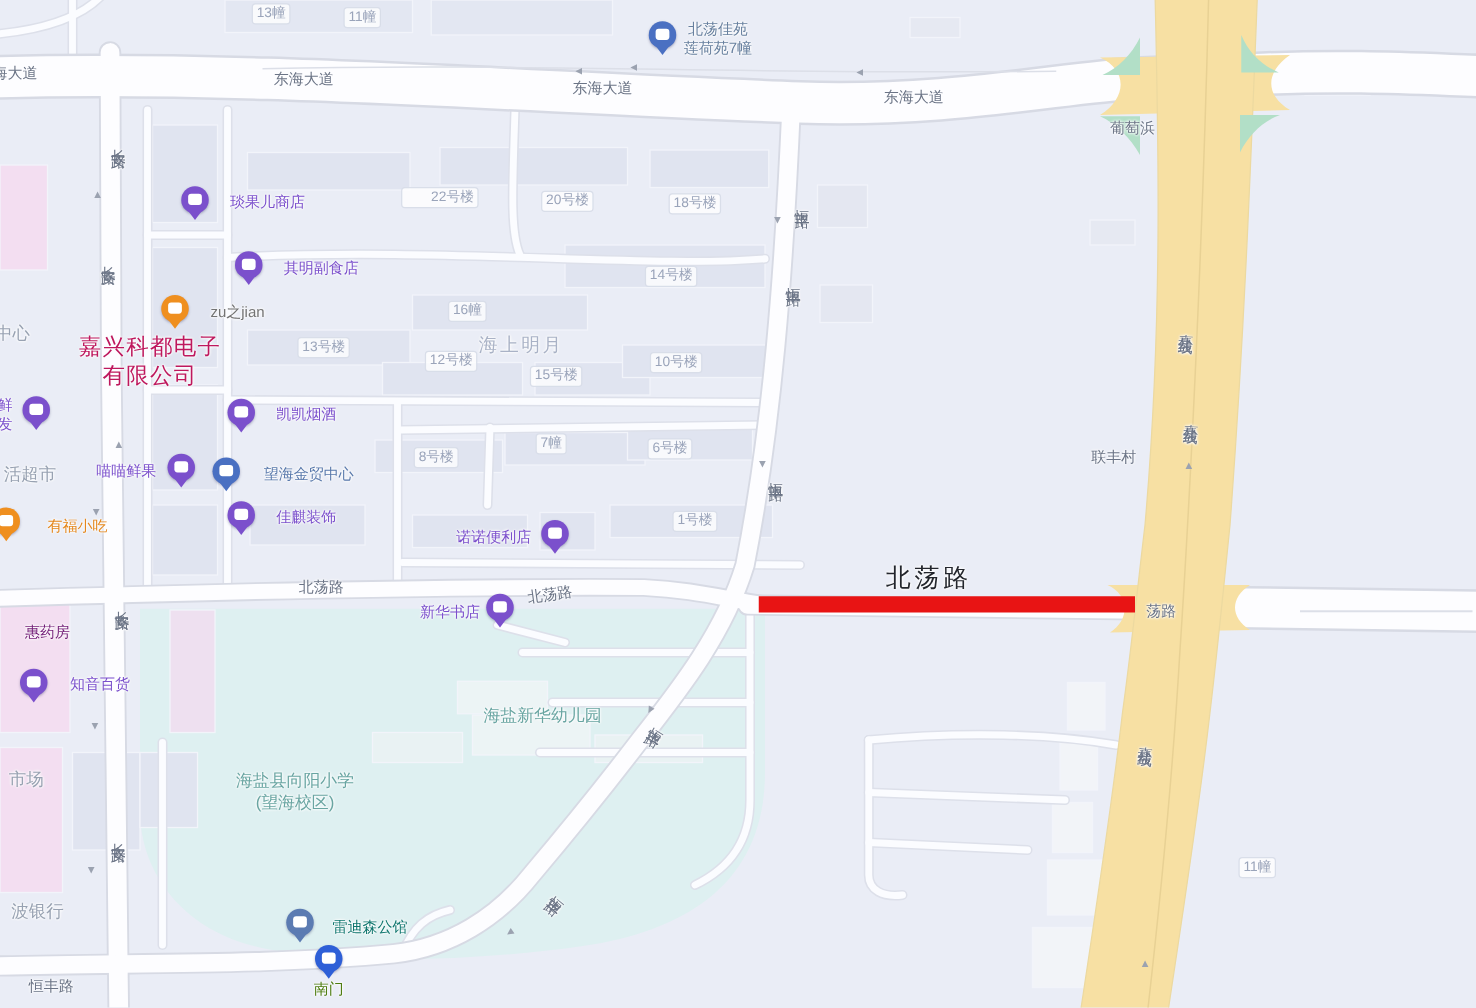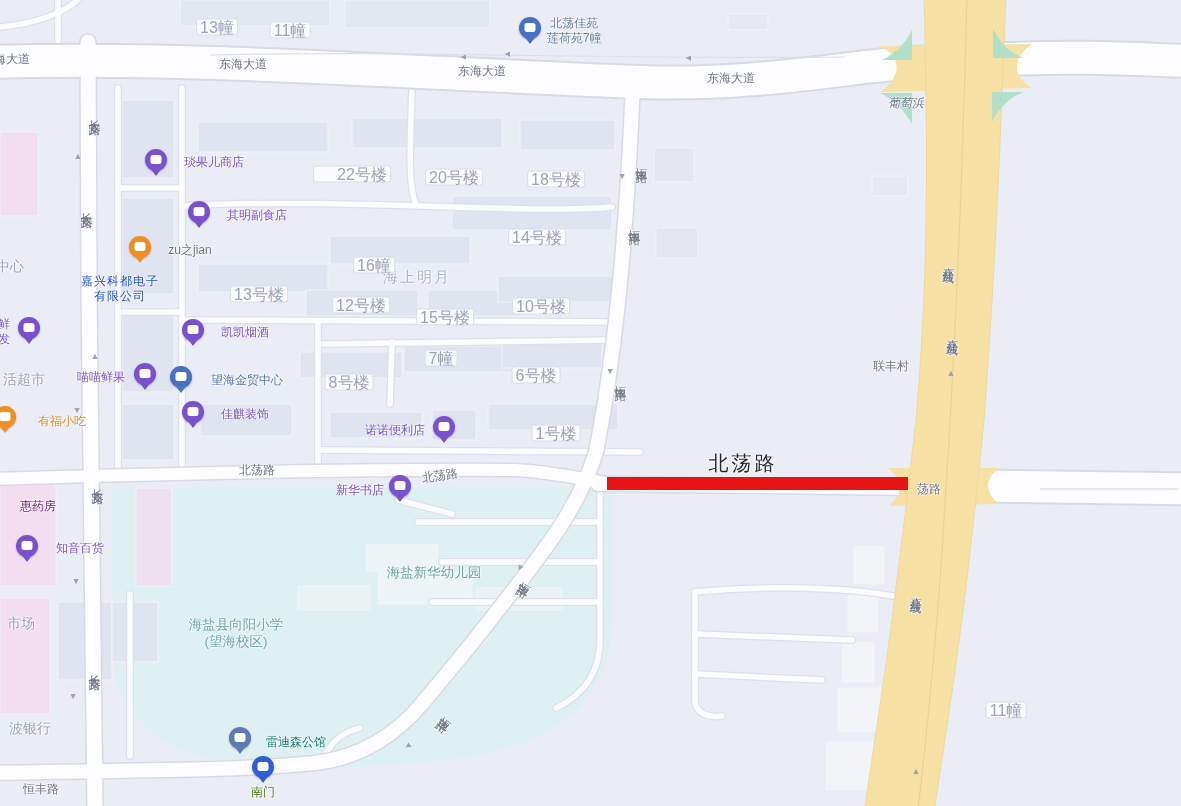--- a/index.html
+++ b/index.html
@@ -5,26 +5,26 @@
   html,body{margin:0;padding:0;}
   body{width:1181px;height:806px;overflow:hidden;background:#eaedf6;}
   #map{position:relative;width:1181px;height:806px;font-family:"Liberation Sans","DejaVu Sans",sans-serif;}
   #map svg{position:absolute;left:0;top:0;}
   #label-layer{position:absolute;left:0;top:0;width:100%;height:100%;}
   .lbl{position:absolute;font-size:12px;color:#6b7486;line-height:1.25;white-space:pre-line;text-align:center;
        text-shadow:0 0 2px #fff,0 0 2px #fff,0 0 3px #fff;transform-origin:center;}
   .lbl.v{writing-mode:vertical-rl;text-orientation:upright;letter-spacing:2px;}
   .lbl.rl{font-size:12px;color:#6b7486;}
   .lbl.rl.big{font-family:"Liberation Serif","DejaVu Serif",serif;font-size:20px;color:#23262d;letter-spacing:3px;font-weight:500;}
-  .lbl.bl{font-size:16px;color:#9aa4ba;background:rgba(255,255,255,.78);border:1px solid rgba(213,218,231,.9);
-          border-radius:3px;padding:0 3px;line-height:15px;text-shadow:none;white-space:nowrap;margin-top:16px;}
+  .lbl.bl{font-size:11px;color:#9aa4ba;background:rgba(255,255,255,.78);border:1px solid rgba(213,218,231,.9);
+          border-radius:3px;padding:0 3px;line-height:15px;text-shadow:none;white-space:nowrap;}
   .lbl.area{color:#98a2b2;}
   .lbl.area.mid{font-size:14px;}
   .lbl.area.big{font-size:15px;color:#a9b2c6;letter-spacing:2px;}
-  .lbl.company{font-size:12px;color:#1d4ed8;letter-spacing:1px;}
+  .lbl.company{font-size:18px;color:#be185d;letter-spacing:1px;}
   .lbl.teal{font-size:13.5px;color:#69a5a2;}
   .lbl.poi{font-size:12px;color:#7b50cc;}
   .pin{position:absolute;width:22px;height:22px;border-radius:50%;background:var(--pc,#7b50cc);
        transform:translate(-50%,-64%);box-shadow:0 1px 2px rgba(40,40,90,.35);z-index:5;}
   .pin::after{content:"";position:absolute;left:50%;top:100%;transform:translate(-50%,-3px);
        border:6px solid transparent;border-top:8px solid var(--pc,#7b50cc);}
   .pin-face{position:absolute;left:50%;top:50%;transform:translate(-50%,-55%);width:11px;height:9px;
        background:#fff;border-radius:2.5px;}
   .arrow{position:absolute;font-size:9px;color:#9ba2b0;text-shadow:none;line-height:1;}
 </style>
@@ -173,21 +173,21 @@
     </g>
 
     <rect x="607" y="477" width="301" height="13" fill="#e81414"></rect>
   </svg>
 
   <div id="label-layer">
       <div class="lbl rl" style="left: 6px; top: 59px; transform: translate(-50%, -50%);">东海大道</div>
       <div class="lbl rl" style="left: 243px; top: 64px; transform: translate(-50%, -50%);">东海大道</div>
       <div class="lbl rl" style="left: 482px; top: 71px; transform: translate(-50%, -50%);">东海大道</div>
       <div class="lbl rl" style="left: 731px; top: 78px; transform: translate(-50%, -50%);">东海大道</div>
-      <div class="lbl rl" style="left: 906px; top: 103px; transform: translate(-50%, -50%); font-style: italic;">葡萄浜</div>
+      <div class="lbl rl" style="left: 906px; top: 103px; transform: translate(-50%, -50%);">葡萄浜</div>
       <div class="lbl rl v" style="left: 94px; top: 113px; transform: translate(-50%, -50%);">长安路</div>
       <div class="lbl rl v" style="left: 86px; top: 206px; transform: translate(-50%, -50%);">长安路</div>
       <div class="lbl rl v" style="left: 97px; top: 482px; transform: translate(-50%, -50%);">长安路</div>
       <div class="lbl rl v" style="left: 94px; top: 668px; transform: translate(-50%, -50%);">长安路</div>
       <div class="lbl rl v" style="left: 641px; top: 161px; transform: translate(-50%, -50%);">恒丰路</div>
       <div class="lbl rl v" style="left: 634px; top: 223px; transform: translate(-50%, -50%);">恒丰路</div>
       <div class="lbl rl v" style="left: 620px; top: 379px; transform: translate(-50%, -50%);">恒丰路</div>
       <div class="lbl rl v" style="left: 530px; top: 578px; transform: translate(-50%, -50%) rotate(31deg);">恒丰路</div>
       <div class="lbl rl v" style="left: 452px; top: 714px; transform: translate(-50%, -50%) rotate(40deg);">恒丰路</div>
       <div class="lbl rl" style="left: 41px; top: 789px; transform: translate(-50%, -50%);">恒丰路</div>
@@ -214,21 +214,21 @@
       <div class="lbl bl" style="left: 352px; top: 158px; transform: translate(-50%, -50%); padding-left: 23px;">22号楼</div>
       <div class="lbl bl" style="left: 454px; top: 161px; transform: translate(-50%, -50%);">20号楼</div>
       <div class="lbl bl" style="left: 556px; top: 163px; transform: translate(-50%, -50%);">18号楼</div>
       <div class="lbl bl" style="left: 537px; top: 221px; transform: translate(-50%, -50%);">14号楼</div>
       <div class="lbl bl" style="left: 374px; top: 249px; transform: translate(-50%, -50%);">16幢</div>
       <div class="lbl bl" style="left: 259px; top: 278px; transform: translate(-50%, -50%);">13号楼</div>
       <div class="lbl bl" style="left: 361px; top: 289px; transform: translate(-50%, -50%);">12号楼</div>
       <div class="lbl bl" style="left: 445px; top: 301px; transform: translate(-50%, -50%);">15号楼</div>
       <div class="lbl bl" style="left: 541px; top: 290px; transform: translate(-50%, -50%);">10号楼</div>
       <div class="lbl bl" style="left: 349px; top: 366px; transform: translate(-50%, -50%);">8号楼</div>
-      <div class="lbl bl" style="left: 441px; top: 342px; transform: translate(-50%, -50%); text-align: center;">7幢</div>
+      <div class="lbl bl" style="left: 441px; top: 355px; transform: translate(-50%, -50%); text-align: center;">7幢</div>
       <div class="lbl bl" style="left: 536px; top: 359px; transform: translate(-50%, -50%);">6号楼</div>
       <div class="lbl bl" style="left: 556px; top: 417px; transform: translate(-50%, -50%);">1号楼</div>
       <div class="lbl bl" style="left: 1006px; top: 694px; transform: translate(-50%, -50%);">11幢</div>
       <div class="pin" style="left: 156px; top: 163px; --pc: #7b50cc;">
         <span class="pin-face"></span>
       </div>
       <div class="lbl poi" style="left: 214px; top: 162px; transform: translate(-50%, -50%);">琰果儿商店</div>
       <div class="pin" style="left: 199px; top: 215px; --pc: #7b50cc;">
         <span class="pin-face"></span>
       </div>

